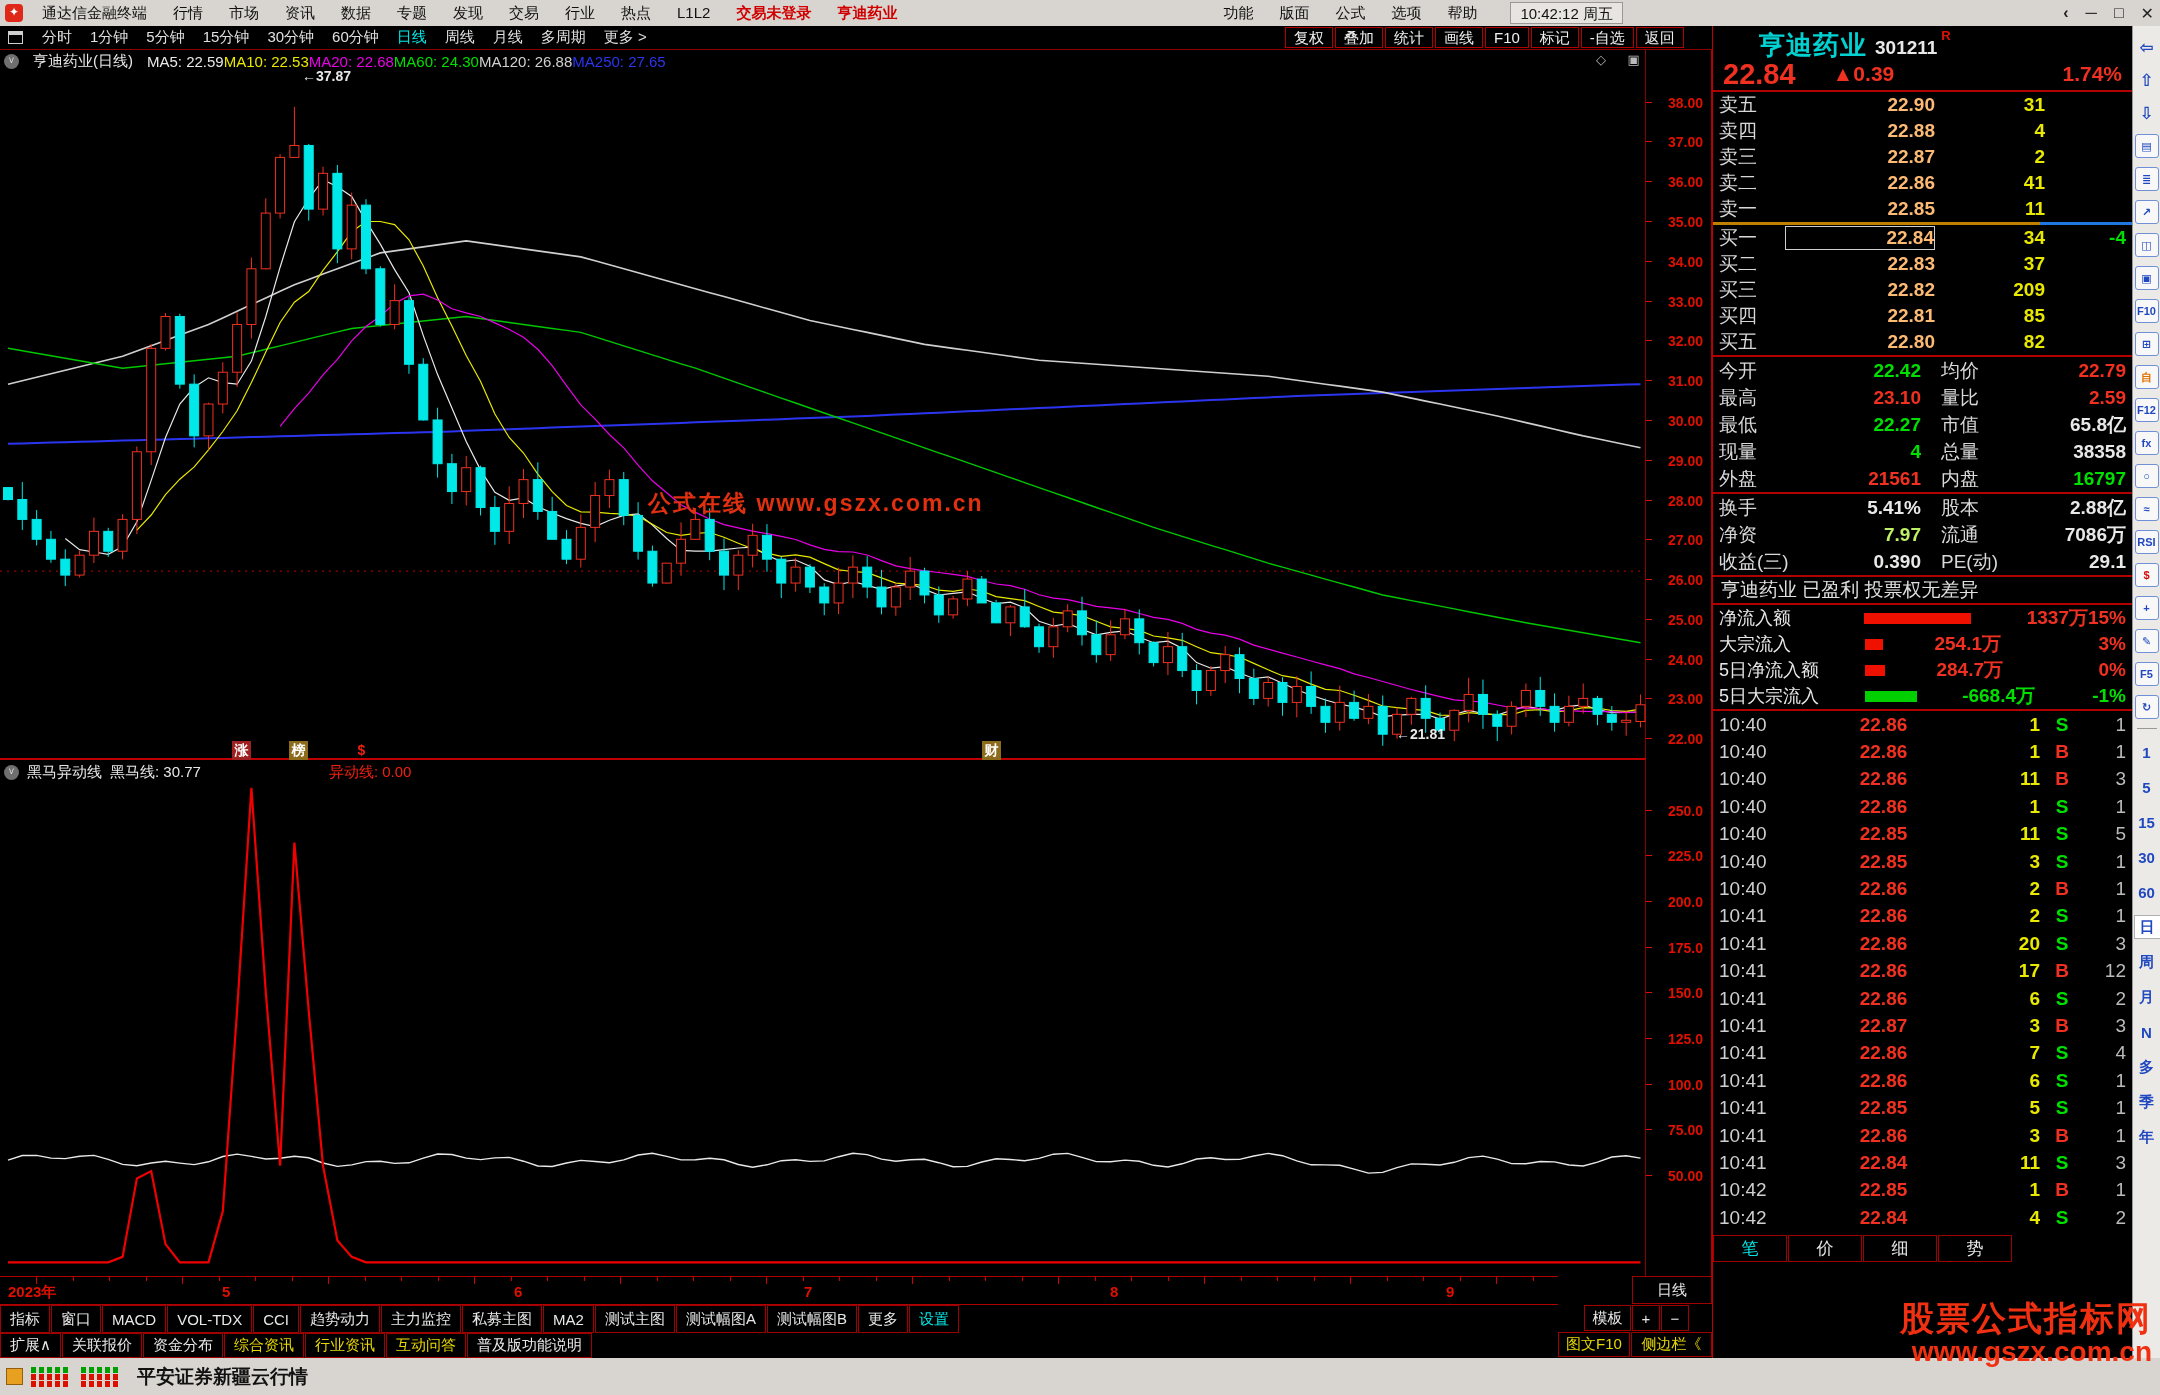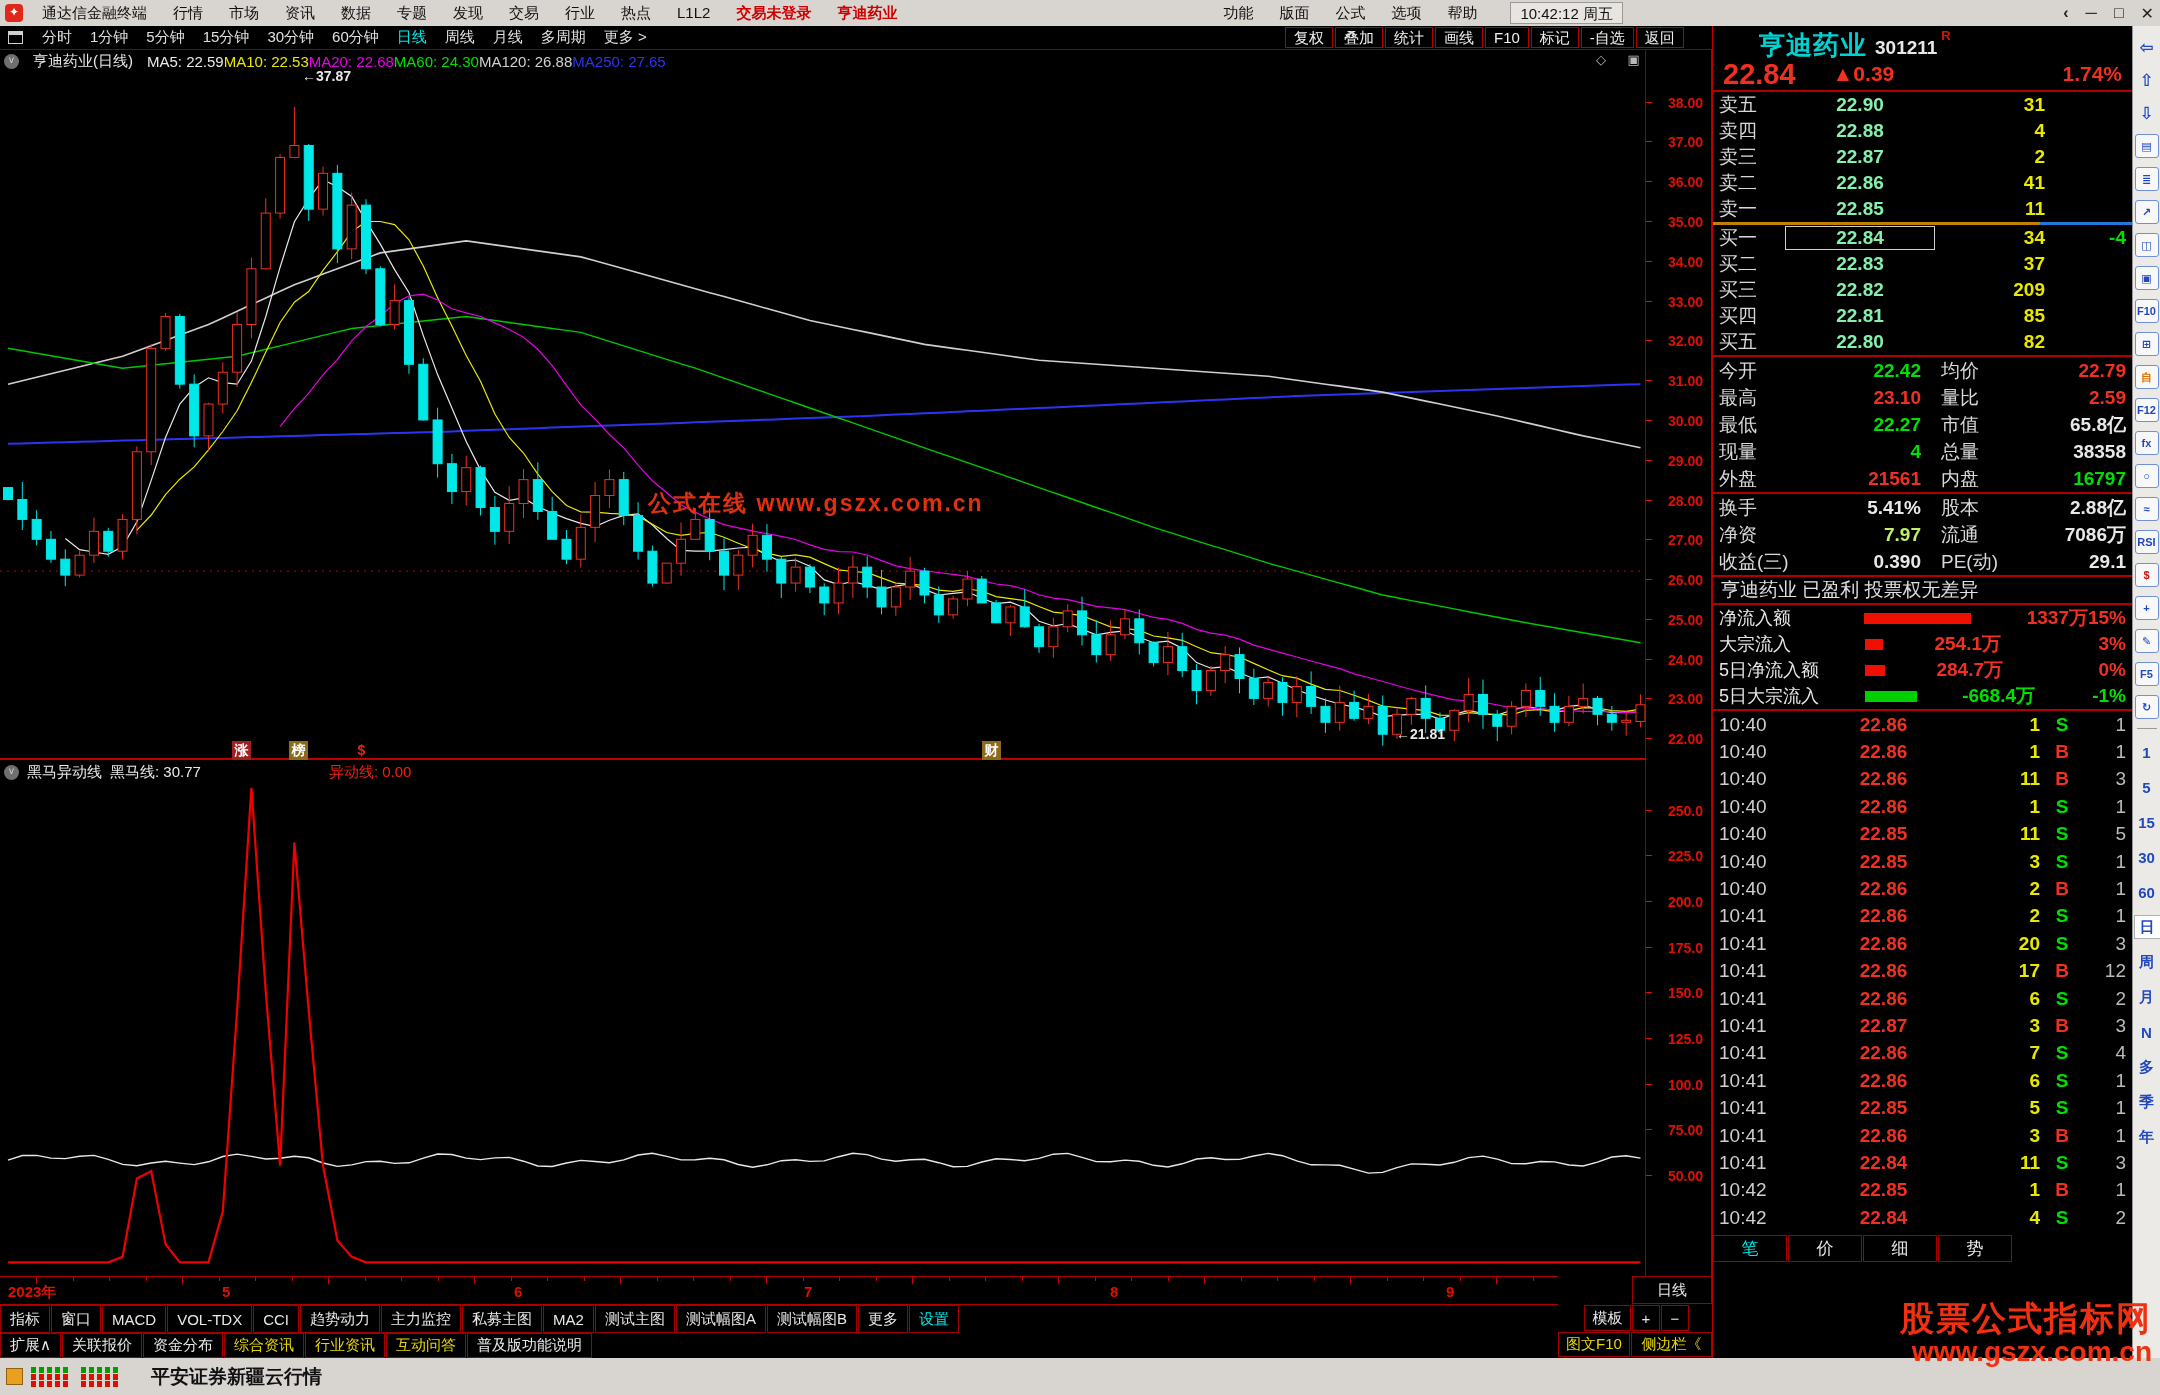--- a/index.html
+++ b/index.html
@@ -54,21 +54,21 @@
 .qname{display:flex;align-items:baseline;height:32px;padding:2px 0 0 46px}
 #qn{color:#00d2d2;font-size:26px;font-weight:bold;letter-spacing:1px}
 #qc{color:#e8e8e8;font-size:19px;font-weight:bold;margin-left:8px}
 #qr{color:#e01000;font-size:13px;font-weight:bold;margin-left:4px;align-self:flex-start}
 .qprice{display:flex;align-items:center;height:34px;padding:0 10px;border-bottom:2px solid #b00000}
 #qp{color:#f03020;font-size:29px;font-weight:bold}
 #qd{color:#f03020;font-size:21px;font-weight:bold;margin-left:37px}
 #qpct{color:#f03020;font-size:21px;font-weight:bold;margin-left:auto}
 .qrow{display:flex;align-items:center;height:26px;font-weight:bold;padding:0 6px}
 .lvl-l{width:66px;color:#d8d8d8;font-weight:normal}
-.lvl-p{width:150px;text-align:center;color:#86efac}
+.lvl-p{width:150px;text-align:right;color:#fdba74}
 .lvl-v{width:110px;text-align:right;color:#e8e800}
 .lvl-x{flex:1;text-align:right;color:#00e000}
 .orange-div{height:3px;display:flex}
 .odl{width:78%;background:#c08000}.odr{flex:1;background:#1e78e0}
 .rdiv{height:0;border-top:2px solid #b00000}
 .st-l{width:82px;color:#d8d8d8;font-weight:normal}
 .st-v{width:120px;text-align:right}
 .st-l2{width:86px;color:#d8d8d8;font-weight:normal;padding-left:20px}
 .st-v2{flex:1;text-align:right}
 .news{height:26px;line-height:26px;color:#e0e0e0;padding-left:8px;font-size:19px;white-space:nowrap}
@@ -925,21 +925,21 @@
     <div class="sper">N</div>
     <div class="sper">多</div>
     <div class="sper">季</div>
     <div class="sper">年</div>
   </div>
 
 <div class="abs" id="status">
   <div id="stic"></div>
   <span class="grid-ic"></span>
   <span class="grid-ic"></span>
-  <span style="margin-left:20px">平安证券新疆云行情</span>
+  <span style="margin-left:6px">平安证券新疆云行情</span>
 </div>
 
 <div class="abs" id="wm1">股票公式指标网</div>
 <div class="abs" id="wm2">www.gszx.com.cn</div>
 
 <div class="badge" style="left: 232px; top: 741px; background: rgb(158, 32, 32); color: rgb(255, 255, 255);">涨</div>
 <div class="badge" style="left: 289px; top: 741px; background: rgb(141, 107, 28); color: rgb(255, 255, 255);">榜</div>
 <div class="badge" style="left: 352px; top: 741px; background: transparent; color: rgb(240, 32, 16);">$</div>
 <div class="badge" style="left: 982px; top: 741px; background: rgb(141, 107, 28); color: rgb(255, 255, 255);">财</div>
 

